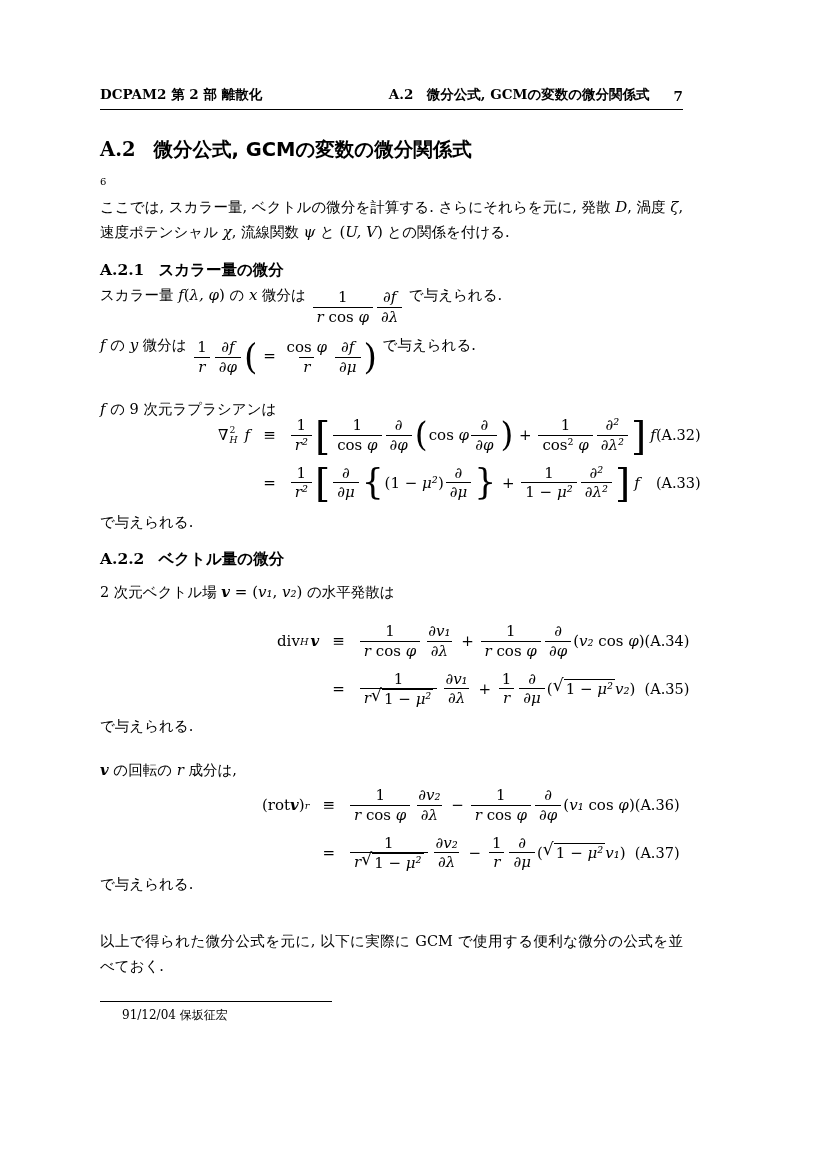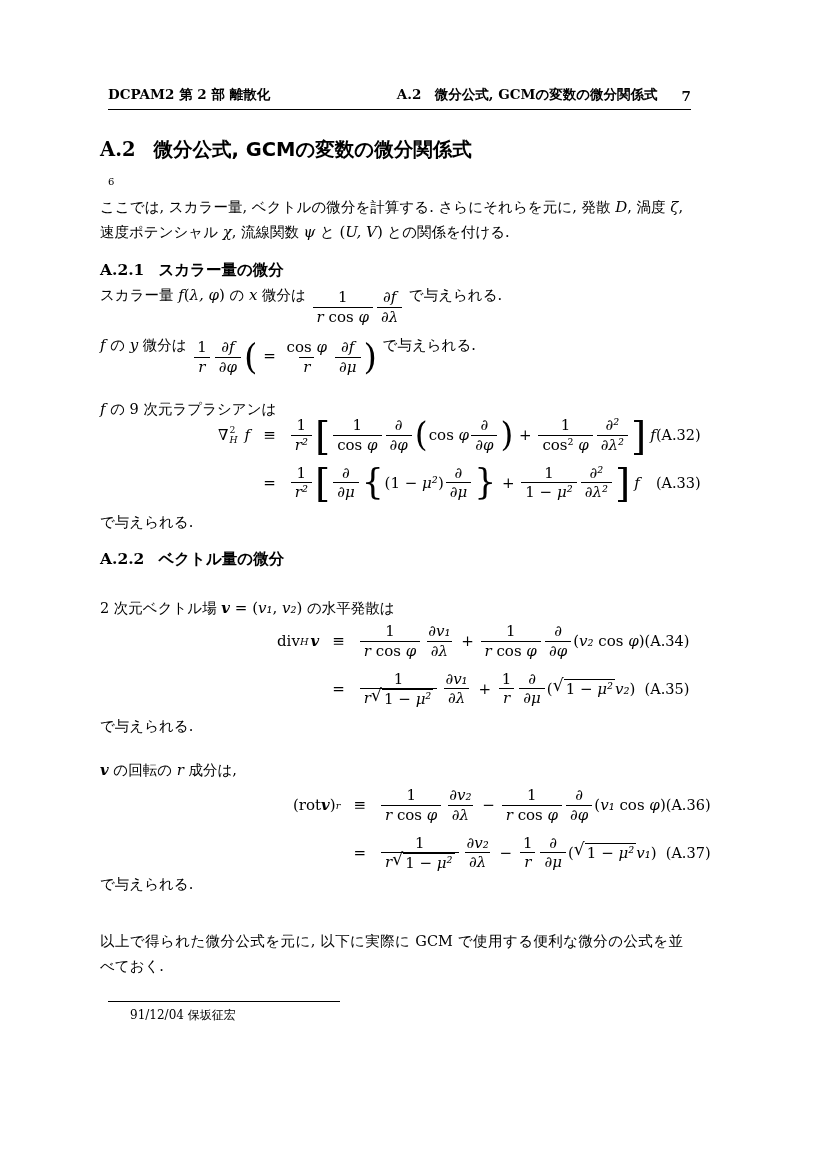--- a/index.html
+++ b/index.html
@@ -1,18 +1,18 @@
 <!DOCTYPE html>
 <html><head>
 <meta charset="utf-8">
 <style>
   html,body{margin:0;padding:0;background:#e8e8e8;}
   .page{position:relative;width:826px;height:1169px;background:#ffffff;color:#000;
         font-family:"DejaVu Serif","Liberation Serif",serif;overflow:hidden;margin:0 auto;}
-  .abs{position:absolute;left:100px;width:583px;margin-left:8px;}
+  .abs{position:absolute;left:100px;width:583px;}
 
   
   .runhead{top:86px;display:flex;justify-content:space-between;align-items:flex-end;
            border-bottom:1.5px solid #000;padding-bottom:5px;font-size:13.5px;font-weight:bold;}
   .rh-right{display:flex;align-items:flex-end;}
   .rh-page{margin-left:24px;}
 
   
   h1.sec{position:absolute;left:100px;top:136px;margin:0;font-size:19.5px;font-weight:bold;
          font-family:"DejaVu Sans","Liberation Sans",sans-serif;}
@@ -42,36 +42,36 @@
   .msqrt{display:inline-flex;align-items:flex-start;}
   .rad{font-size:1.15em;line-height:1;margin-top:-2px;}
   .ovl{border-top:1px solid #000;padding:0 2px;line-height:1.2;display:inline-flex;align-items:center;white-space:pre;}
   .msp{display:inline-block;}
 
   
   .eqgroup{position:absolute;display:grid;grid-template-columns:auto auto auto 1fr;
            align-items:center;row-gap:9px;font-size:15px;}
   .eqg1{top:416px;left:218px;width:465px;}
   .eqg2{top:622px;left:277px;width:406px;}
-  .eqg3{top:786px;left:293px;width:406px;}
+  .eqg3{top:786px;left:262px;width:406px;}
   .eqrow{display:contents;}
   .eq-lhs{display:flex;align-items:center;justify-content:flex-end;}
   .eq-rel{padding:0 13px;}
   .eq-rhs{display:flex;align-items:center;}
   .eq-label{justify-self:end;font-size:14.5px;}
 
   
   .p-intro{top:195px;}
   .h-a21{top:260px;}
   .p-sx{top:288px;}
   .p-sy{top:338px;}
   .p-lap{top:397px;}
   .p-g1{top:510px;}
   .h-a22{top:549px;}
-  .p-vec{top:580px;margin-top:16px;}
+  .p-vec{top:580px;}
   .p-g2{top:714px;}
   .p-rot{top:758px;}
   .p-g3{top:872px;}
   .p-close{top:929px;}
 
   
   .footnotes{top:1001px;font-size:12px;line-height:17px;}
   .fn-rule{width:232px;border-top:1px solid #000;margin-bottom:5px;}
   .fn-l1{padding-left:22px;}
   .fn-l2{padding-left:8px;}

